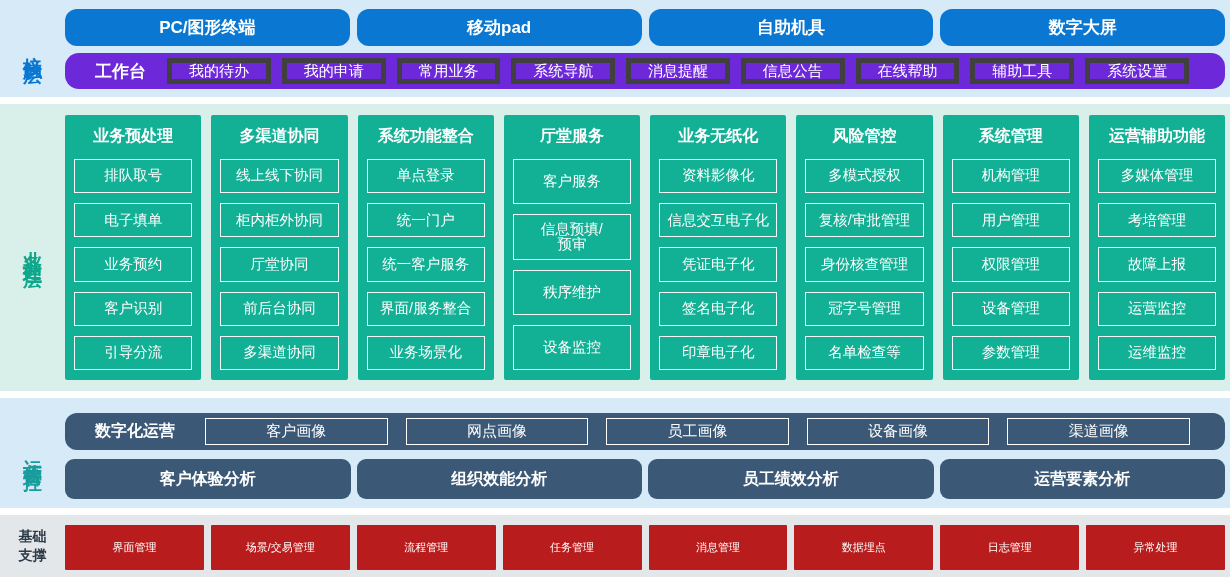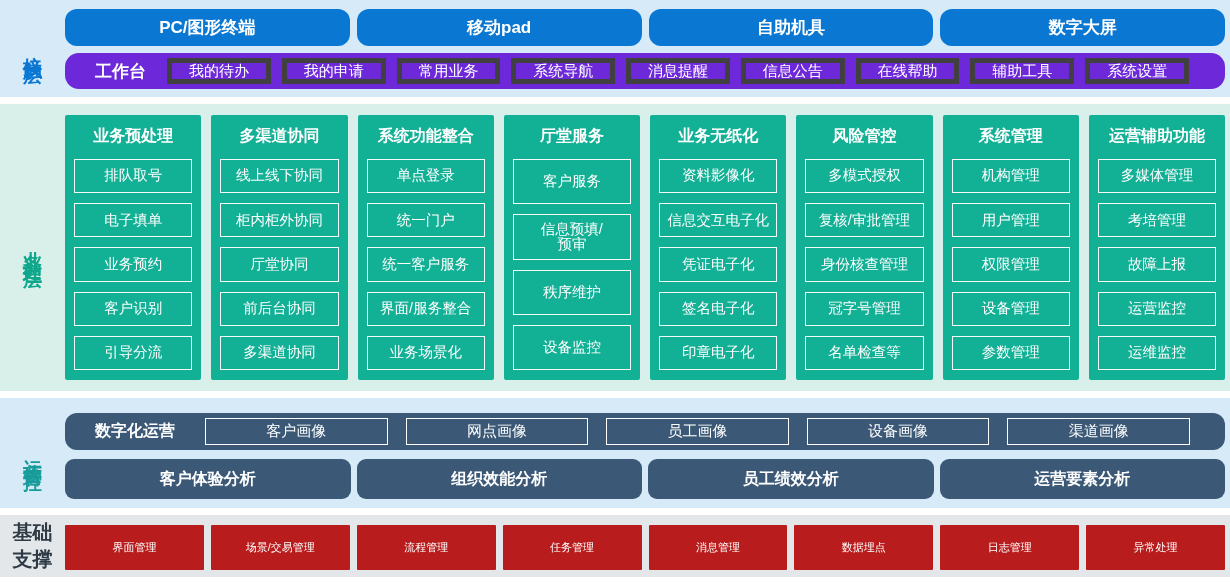--- a/index.html
+++ b/index.html
@@ -8,21 +8,21 @@
   .page { position:relative; width:1230px; height:583px; background:#ffffff; overflow:hidden; }
 
   .band { display:flex; }
   .band + .band { margin-top:7px; }
 
   .label-col { width:65px; flex:none; display:flex; align-items:center; justify-content:center; }
   .vlabel { writing-mode:vertical-rl; text-orientation:upright; font-weight:bold; font-size:19px; letter-spacing:5px; }
   .vlabel.blue  { color:#0a78d2; }
   .vlabel.green { color:#0fa78c; }
   .vlabel.teal  { color:#189c9b; }
-  .hlabel-dark { color:#2e3b46; font-weight:bold; font-size:20px; width:40px; line-height:1.35; text-align:center; word-break:break-all; }
+  .hlabel-dark { color:#2e3b46; font-weight:bold; font-size:14px; width:40px; line-height:1.35; text-align:center; word-break:break-all; }
 
   
   .band-contact { height:97px; background:#d7eaf8; }
   .contact-content { flex:1; display:flex; flex-direction:column; gap:7px; padding:9px 5px 8px 0; }
   .channels { display:flex; gap:7px; height:38px; }
   .channel { flex:1; background:#0a78d2; border-radius:12px; color:#fff; font-weight:bold; font-size:17px; display:flex; align-items:center; justify-content:center; }
   .wb-bar { height:36px; background:#6d28d9; border-radius:14px; display:flex; align-items:center; gap:11px; padding:0 36px 0 30px; }
   .wb-label { color:#fff; font-weight:bold; font-size:17px; margin-right:10px; flex:none; }
   .wb-bar .box-item { flex:1; height:26px; border:5px solid #404040; color:#fff; font-size:15px; display:flex; align-items:center; justify-content:center; }
 

